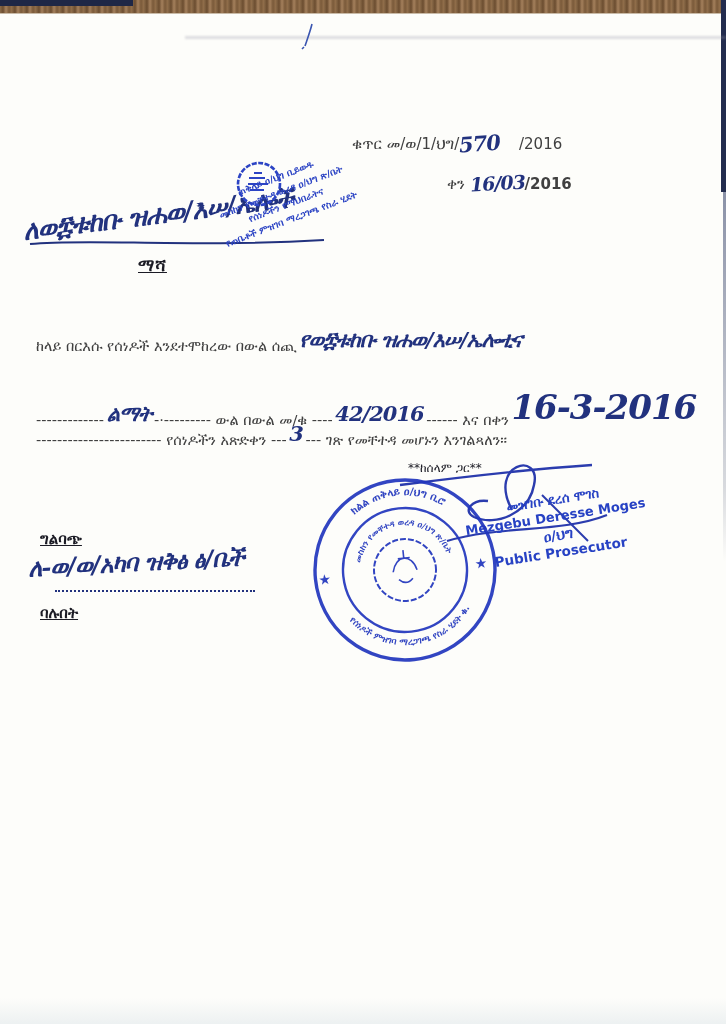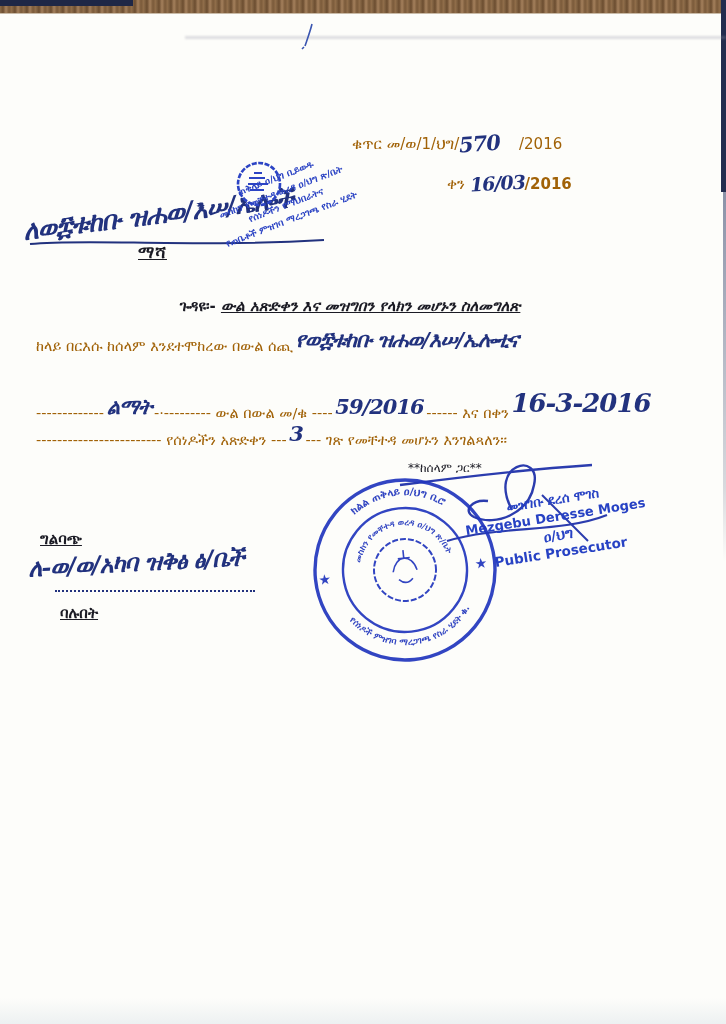--- a/index.html
+++ b/index.html
@@ -11,51 +11,51 @@
     border-bottom:1px solid #c9bba8;}
   .navy-corner{position:absolute;top:0;left:0;width:133px;height:6px;background:#1e2746;}
   .navy-edge{position:absolute;top:0;right:0;width:5px;height:192px;background:#232c4e;}
   .edge-fade{position:absolute;top:192px;right:0;width:3px;height:370px;
     background:linear-gradient(180deg,#8b92a8,#d8dade 80%,transparent);}
   .shadow-line{position:absolute;top:36px;left:185px;width:541px;height:3px;
     background:rgba(150,150,165,.30);filter:blur(1px);}
   .bottom-speckle{position:absolute;bottom:0;left:0;width:726px;height:26px;
     background:linear-gradient(0deg,rgba(120,150,180,.12),transparent);}
   
-  .print{color:#a16207;}
+  .print{color:#404040;}
   .pen{color:#22327e;font-style:italic;font-weight:bold;letter-spacing:-1px;
        font-family:"DejaVu Serif",serif;}
   .abs{position:absolute;white-space:nowrap;}
   .hdr{font-size:15px;}
   .hw-ref{font-size:21px;position:relative;top:2px;transform:rotate(-4deg);display:inline-block;}
   .hw-date{font-size:19px;position:relative;top:1px;transform:rotate(-3deg);display:inline-block;}
   .addressee{left:22px;top:196px;width:330px;transform:rotate(-7deg);
     font-size:26px;border-bottom:0;}
   .addr-underline{position:absolute;left:28px;top:236px;width:300px;height:14px;}
-  .city{left:138px;top:242px;font-size:17px;font-weight:bold;
+  .city{left:138px;top:255px;font-size:17px;font-weight:bold;
     text-decoration:underline;letter-spacing:1px;}
   .corner-stamp-text{left:192px;top:176px;width:190px;transform:rotate(-21deg);
     transform-origin:40% 60%;text-align:center;color:#2c44c4;font-weight:bold;
     font-size:9.5px;line-height:1.55;white-space:nowrap;}
   .subject{left:60px;top:297px;width:580px;text-align:center;font-size:15px;font-weight:bold;}
   .subject .subj-text{font-style:italic;text-decoration:underline;}
   .bodyline{left:36px;width:676px;font-size:14.5px;line-height:1.0;}
   .hw-fill{font-size:21px;position:relative;top:-4px;margin:0 -2px;}
-  .hw-big{font-size:26px;top:-6px;}
+  .hw-big{font-size:34px;top:-6px;}
   .signoff{left:408px;top:461px;font-size:12px;font-weight:normal;}
   .prosecutor{left:466px;top:492px;transform:rotate(-9deg);text-align:center;
     color:#2742c4;font-weight:bold;line-height:1.3;white-space:nowrap;}
   .prosecutor .l1{font-size:13px;}
   .prosecutor .l2{font-size:13px;}
   .prosecutor .l3{font-size:14px;}
   .prosecutor .l4{font-size:13.5px;}
   .copies-label{left:40px;top:530px;font-size:15px;font-weight:bold;text-decoration:underline;}
   .copy-line{left:28px;top:548px;font-size:24px;transform:rotate(-3deg);}
   .copy-dots{position:absolute;left:55px;top:590px;width:200px;border-bottom:2px dotted #22327e;}
-  .copies-footer{left:40px;top:604px;font-size:15px;font-weight:bold;text-decoration:underline;margin-left:20px;}
+  .copies-footer{left:40px;top:604px;font-size:15px;font-weight:bold;text-decoration:underline;}
   .sig-svg{position:absolute;left:392px;top:455px;}
   .pen-tick{position:absolute;left:298px;top:22px;}
   .small-stamp{position:absolute;left:232px;top:158px;}
   .big-stamp{position:absolute;left:305px;top:470px;transform:rotate(-6deg);}
   svg text{font-family:"DejaVu Sans",sans-serif;}
 </style>
 </head>
 <body>
 
 <div class="scan">
@@ -93,38 +93,34 @@
 
   <div class="abs corner-stamp-text">
     <div>ጠቅላይ ዐ/ህግ ቢይወዱ</div>
     <div>መስከን የመቸተዳ ወረዳ ዐ/ህግ ጽ/ቤት</div>
     <div>የሰነዶችን የማህበራትና</div>
     <div>የጠቤቶች ምዝገባ ማረጋገጫ የስራ ሂደት</div>
   </div>
 
   <div class="abs city">ማሻ</div>
 
-  <div class="abs subject">
-    <span>ጉዳዩ፡-</span>
-    <span class="subj-text">ውል አጽድቀን እና መዝግበን የላክን መሆኑን ስለመግለጽ</span>
-  </div>
 
   <div class="abs bodyline" style="top:333px;">
-    <span class="print">ከላይ በርእሱ ከሰላም እንደተሞከረው በውል ሰጪ</span>
+    <span class="print">ከላይ በርእሱ የሰነዶች እንደተሞከረው በውል ሰጪ</span>
     <span class="pen hw-fill">የወ፰ቱከቡ ዝሐወ/እሠ/ኤሎቲና</span>
   </div>
 
 
   <div class="abs bodyline" style="top:396px;">
     <span class="print">-------------</span>
     <span class="pen hw-fill">ልማት</span>
     <span class="print">-·---------</span>
     <span class="print">ውል በውል መ/ቁ</span>
     <span class="print">----</span>
-    <span class="pen hw-fill">59/2016</span>
+    <span class="pen hw-fill">42/2016</span>
     <span class="print">------</span>
     <span class="print">እና በቀን</span>
     <span class="pen hw-fill hw-big">16-3-2016</span>
   </div>
 
   <div class="abs bodyline" style="top:427px;">
     <span class="print">------------------------</span>
     <span class="print">የሰነዶችን አጽድቀን</span>
     <span class="print">---</span>
     <span class="pen hw-fill">3</span>

